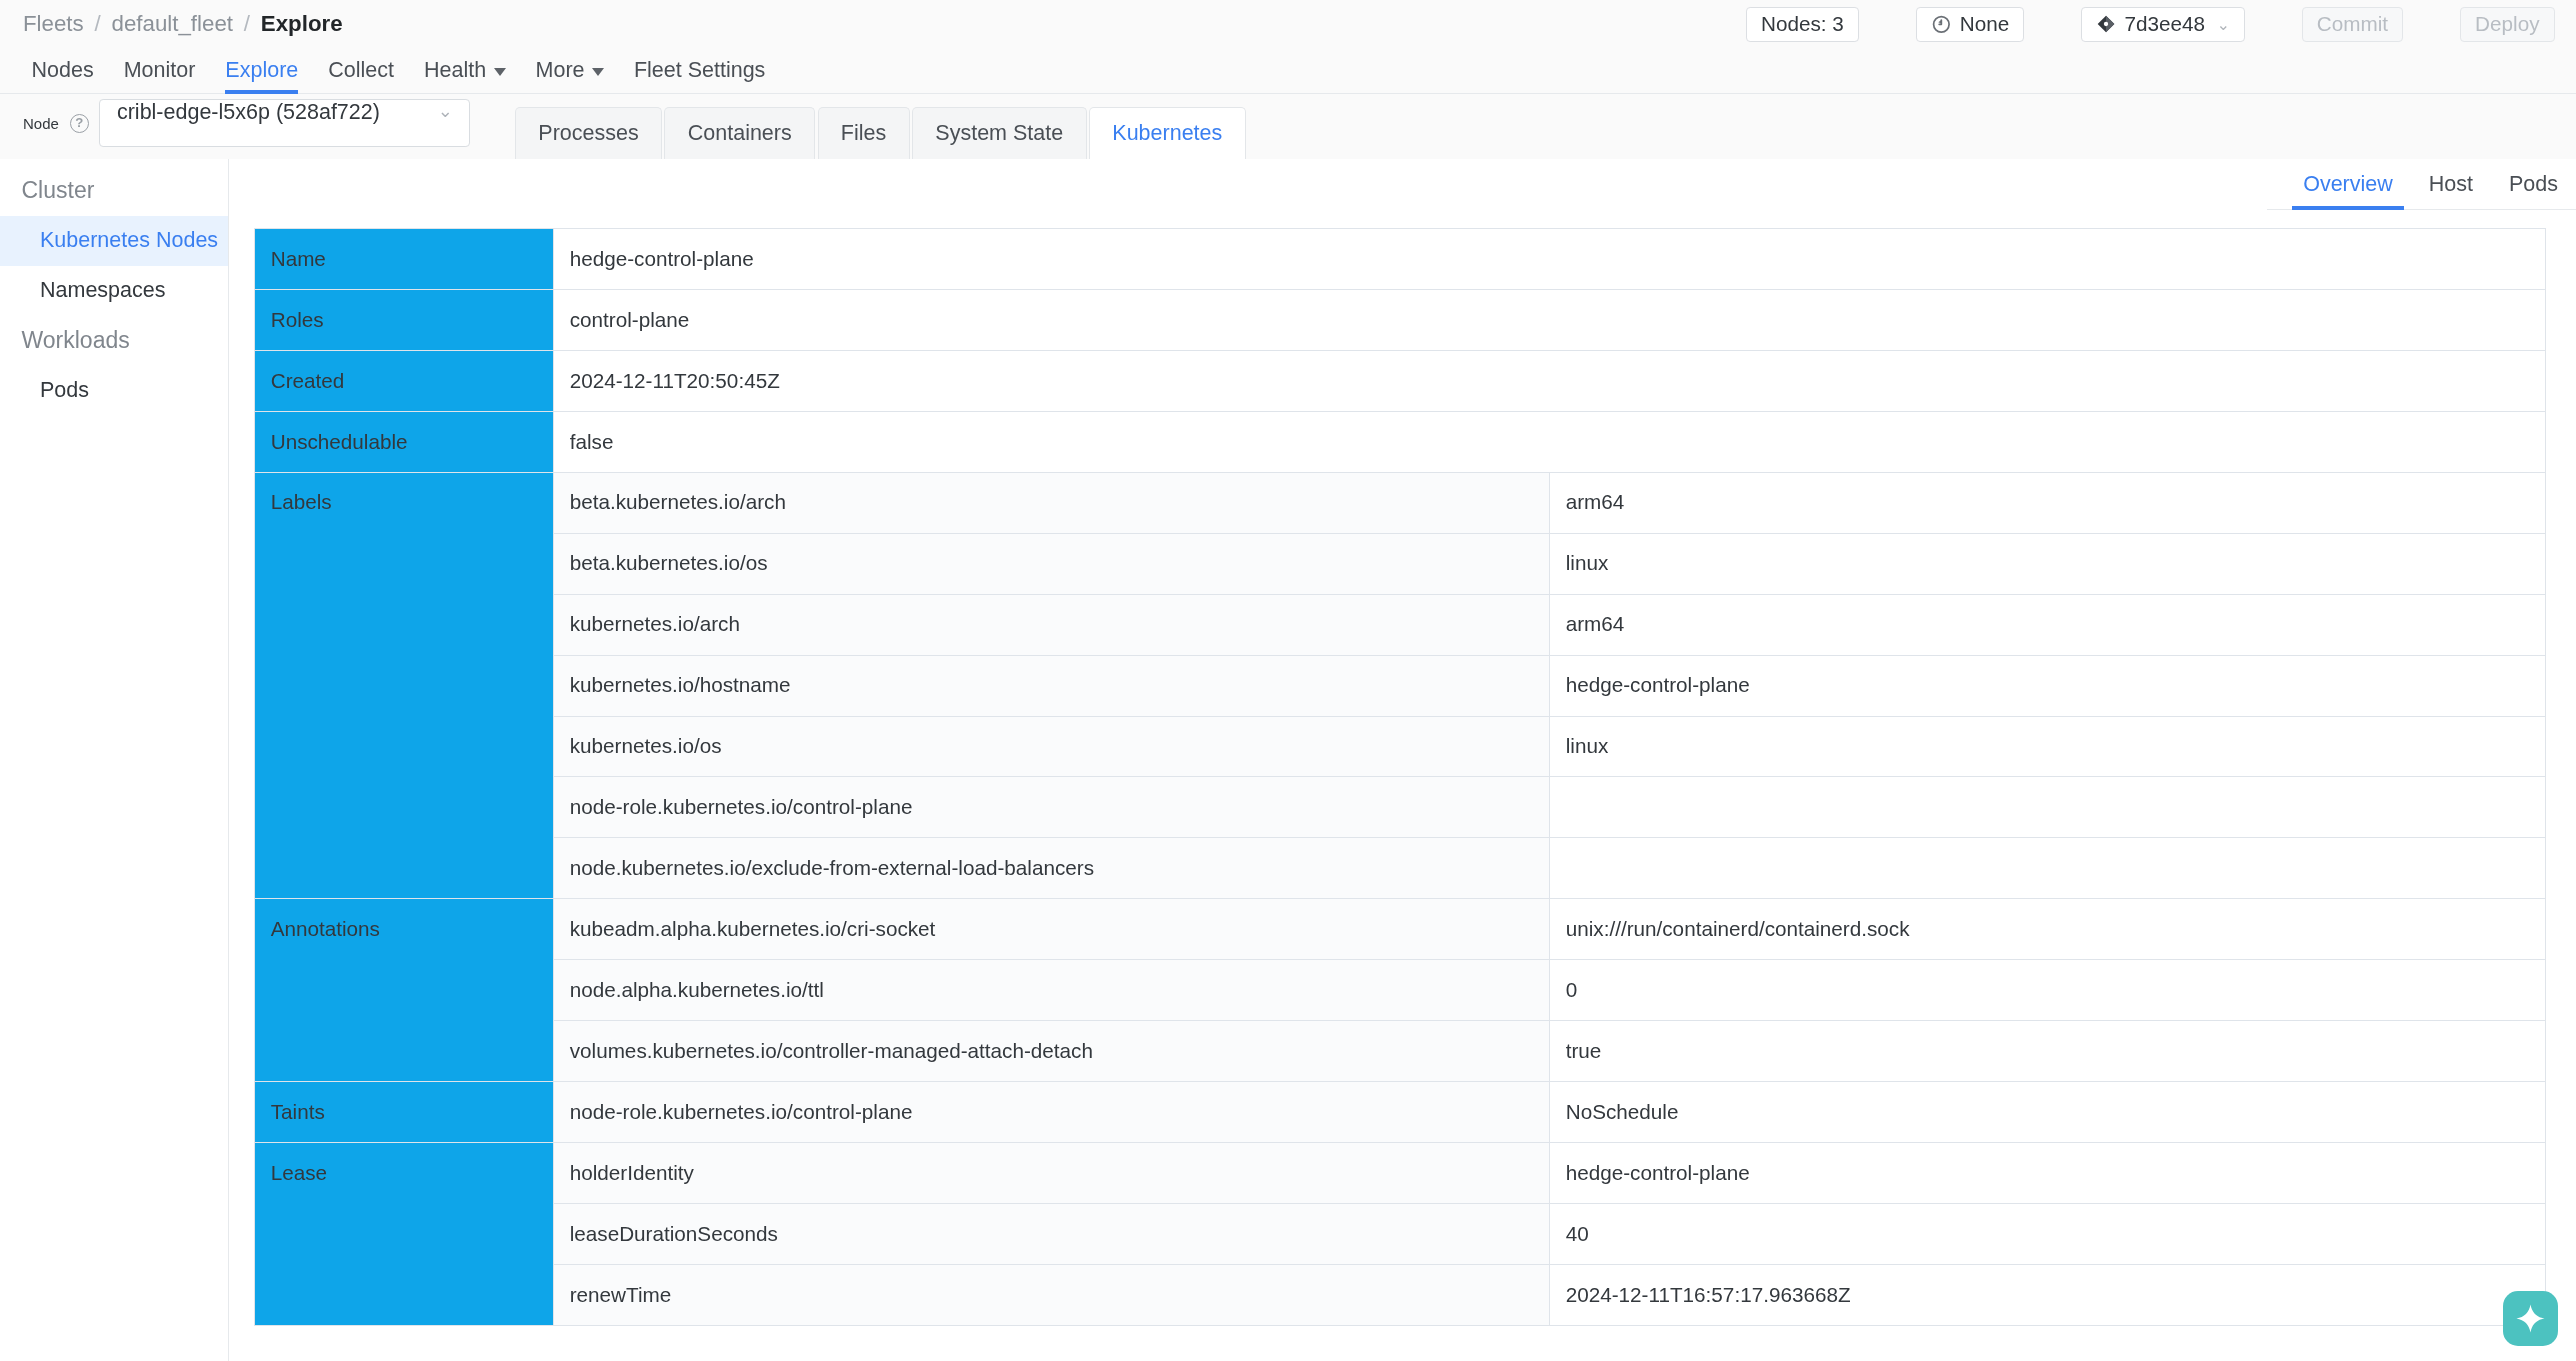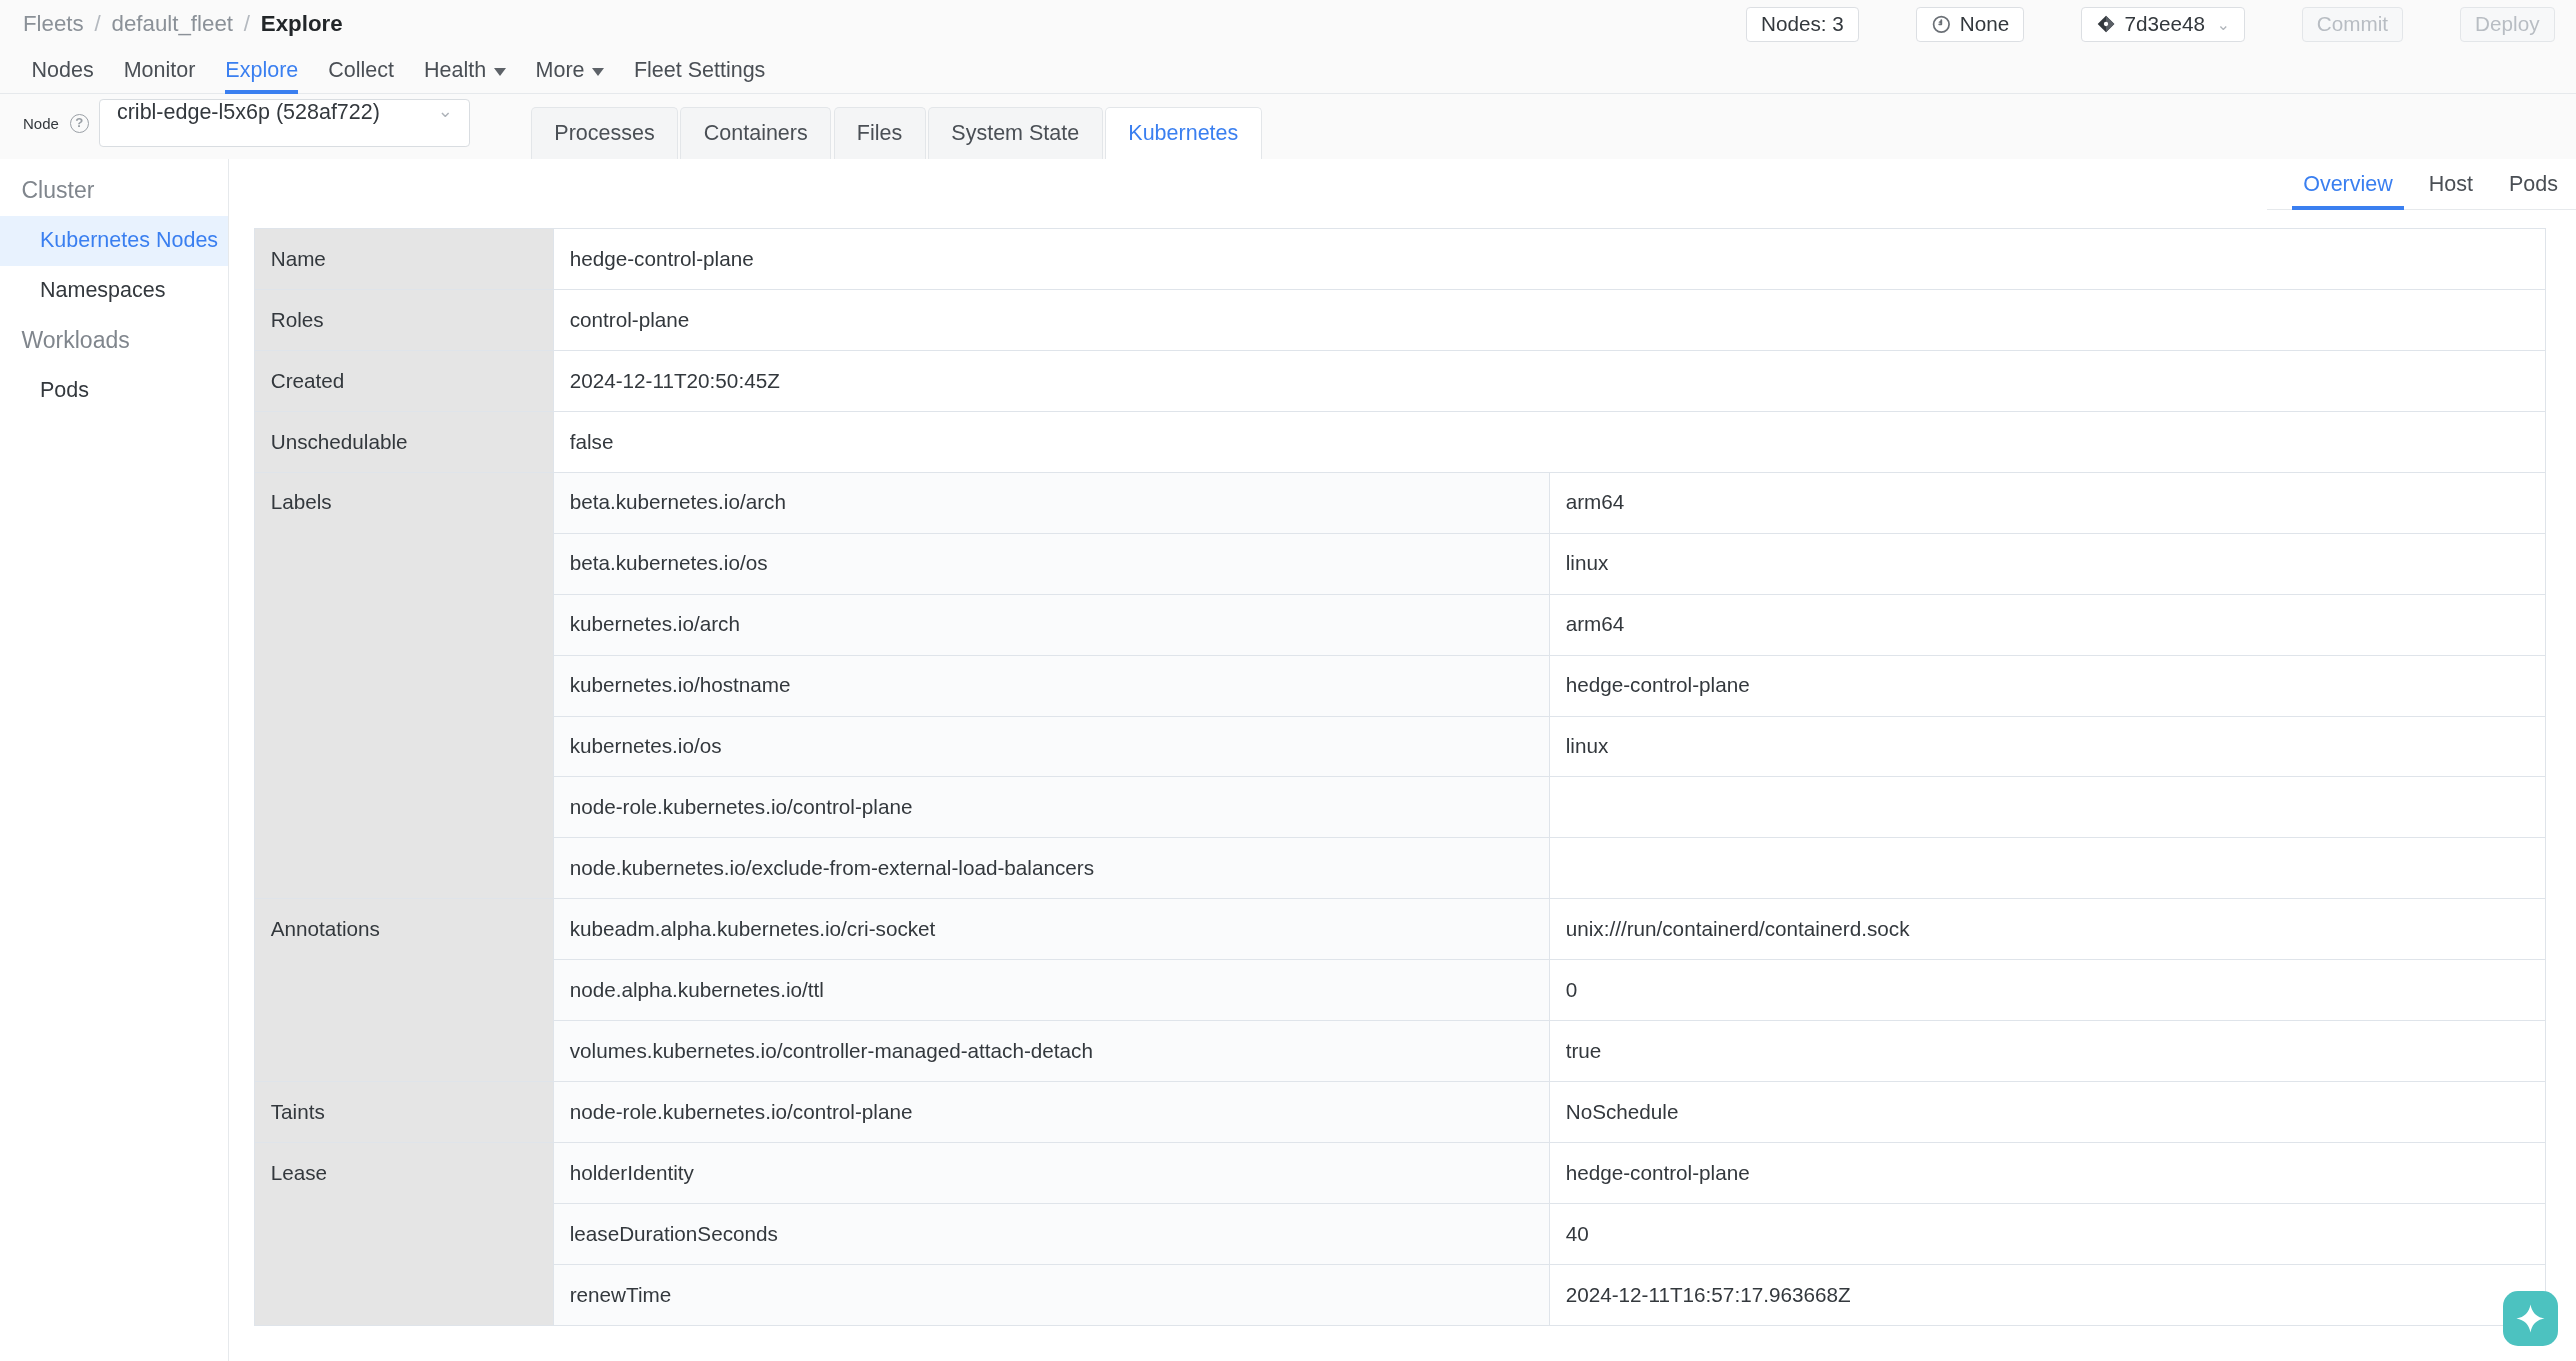--- a/index.html
+++ b/index.html
@@ -127,21 +127,21 @@
     background: #ffffff;
     display: flex;
     padding: 0 16.5px;
     font-size: 21.5px;
     color: #33383d;
   }
   .node-select .caret { margin-left: auto; color: #aeb3b9; font-size: 18px; }
 
   .tabstrip {
     position: absolute;
-    left: 531px;
+    left: 515px;
     bottom: 0;
     display: flex;
     align-items: flex-end;
     gap: 2.5px;
     font-size: 21.5px;
   }
   .tab {
     height: 52px;
     display: flex;
     align-items: center;
@@ -234,21 +234,21 @@
     font-size: 20.7px;
     color: #33383d;
   }
   table.kv td {
     border: 0.8px solid #dfe4ea;
     vertical-align: top;
     padding: 15.7px 15px 15.7px 15.7px;
     line-height: 1.38;
     word-break: break-word;
   }
-  td.c1 { width: 299px; background: #e5e5e5; }
+  td.c1 { width: 299px; background: #0ea5e9; }
   td.c2 { width: 372px; background: #fafbfc; }
   td.c3 { background: #ffffff; }
 
   
   .fab {
     position: absolute;
     right: 18px;
     bottom: 15px;
     width: 55px;
     height: 55px;

